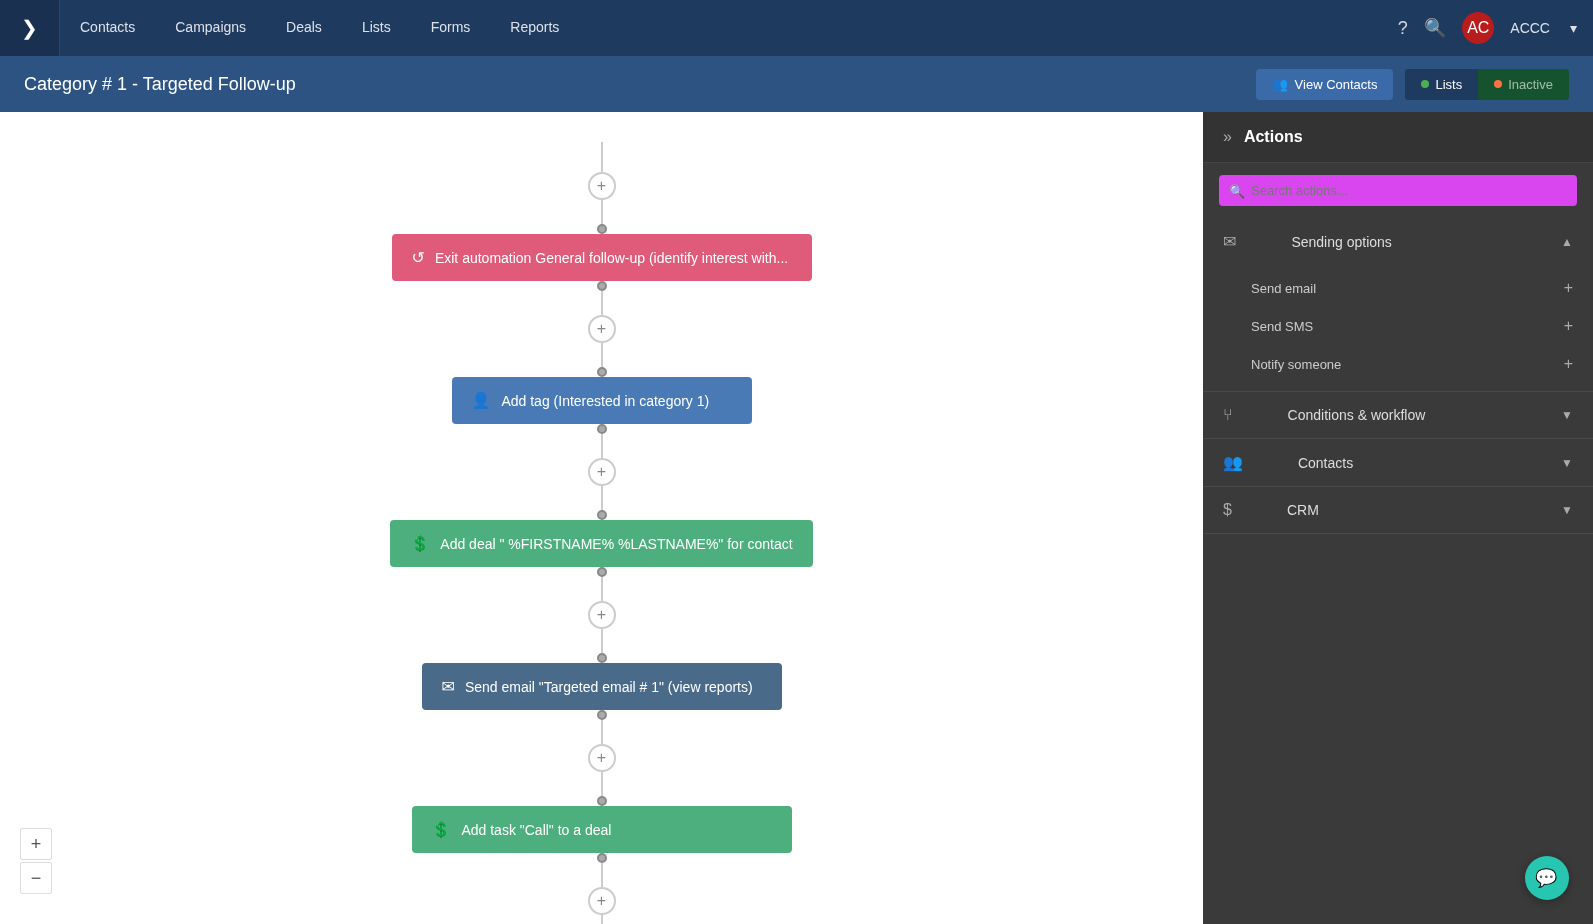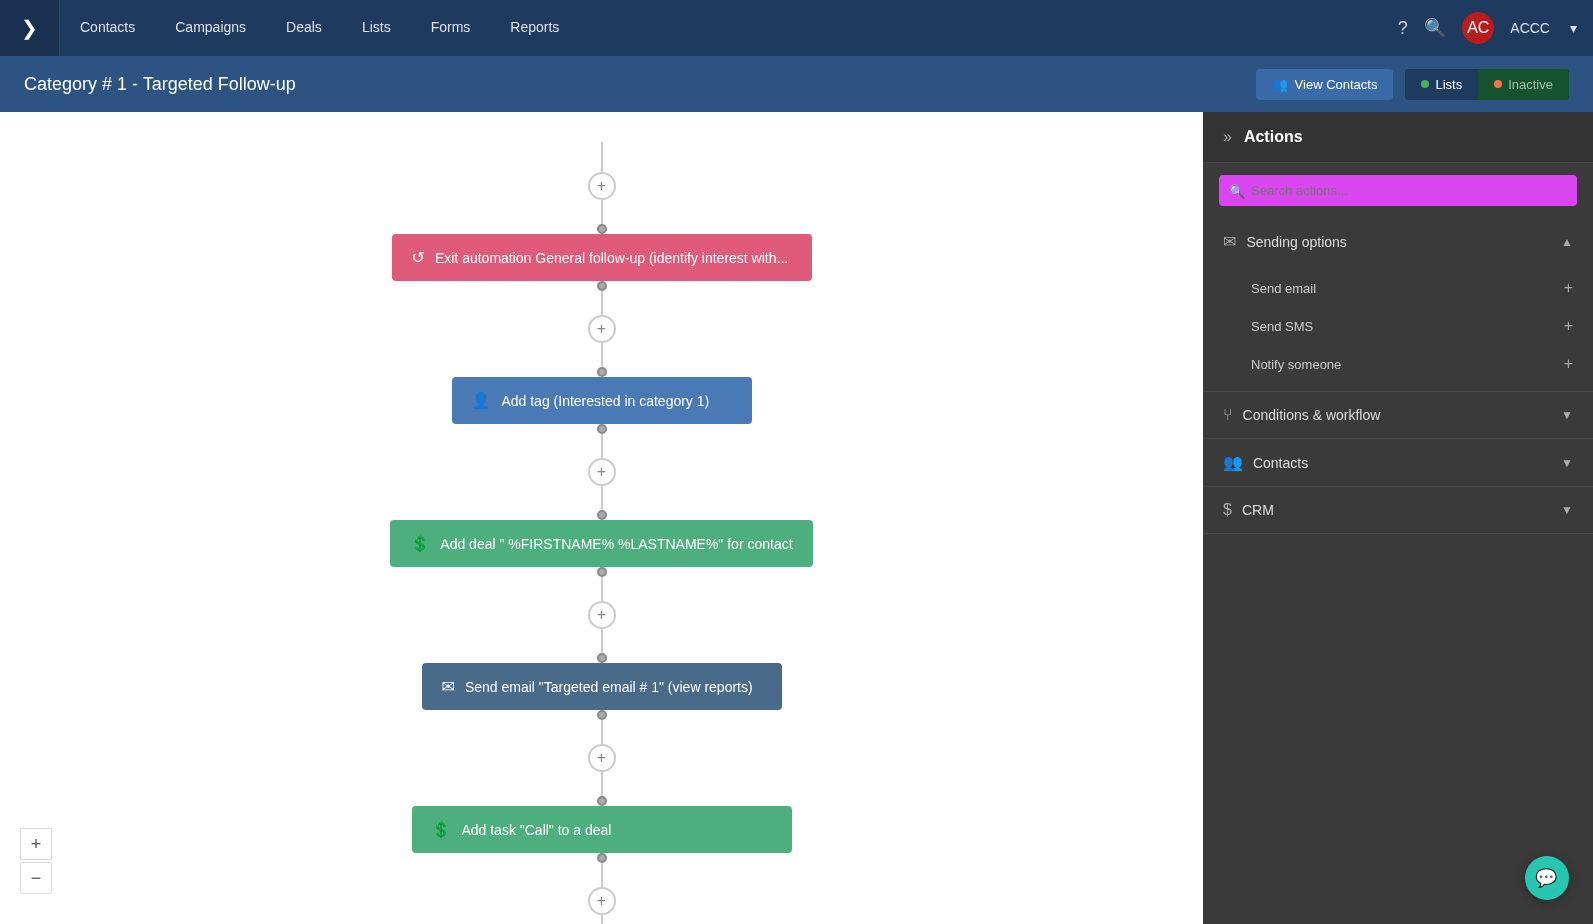--- a/index.html
+++ b/index.html
@@ -291,20 +291,21 @@
       align-items: center;
       gap: 10px;
     }
     .section-icon {
       color: #aaa;
       font-size: 16px;
     }
     .section-label {
       font-size: 14px;
       color: #ddd;
+      margin-left: 45px;
     }
     .section-chevron {
       color: #aaa;
       font-size: 12px;
     }
 
     .sidebar-sub-items {
       padding: 4px 0 8px 0;
     }
     .sidebar-sub-item {

